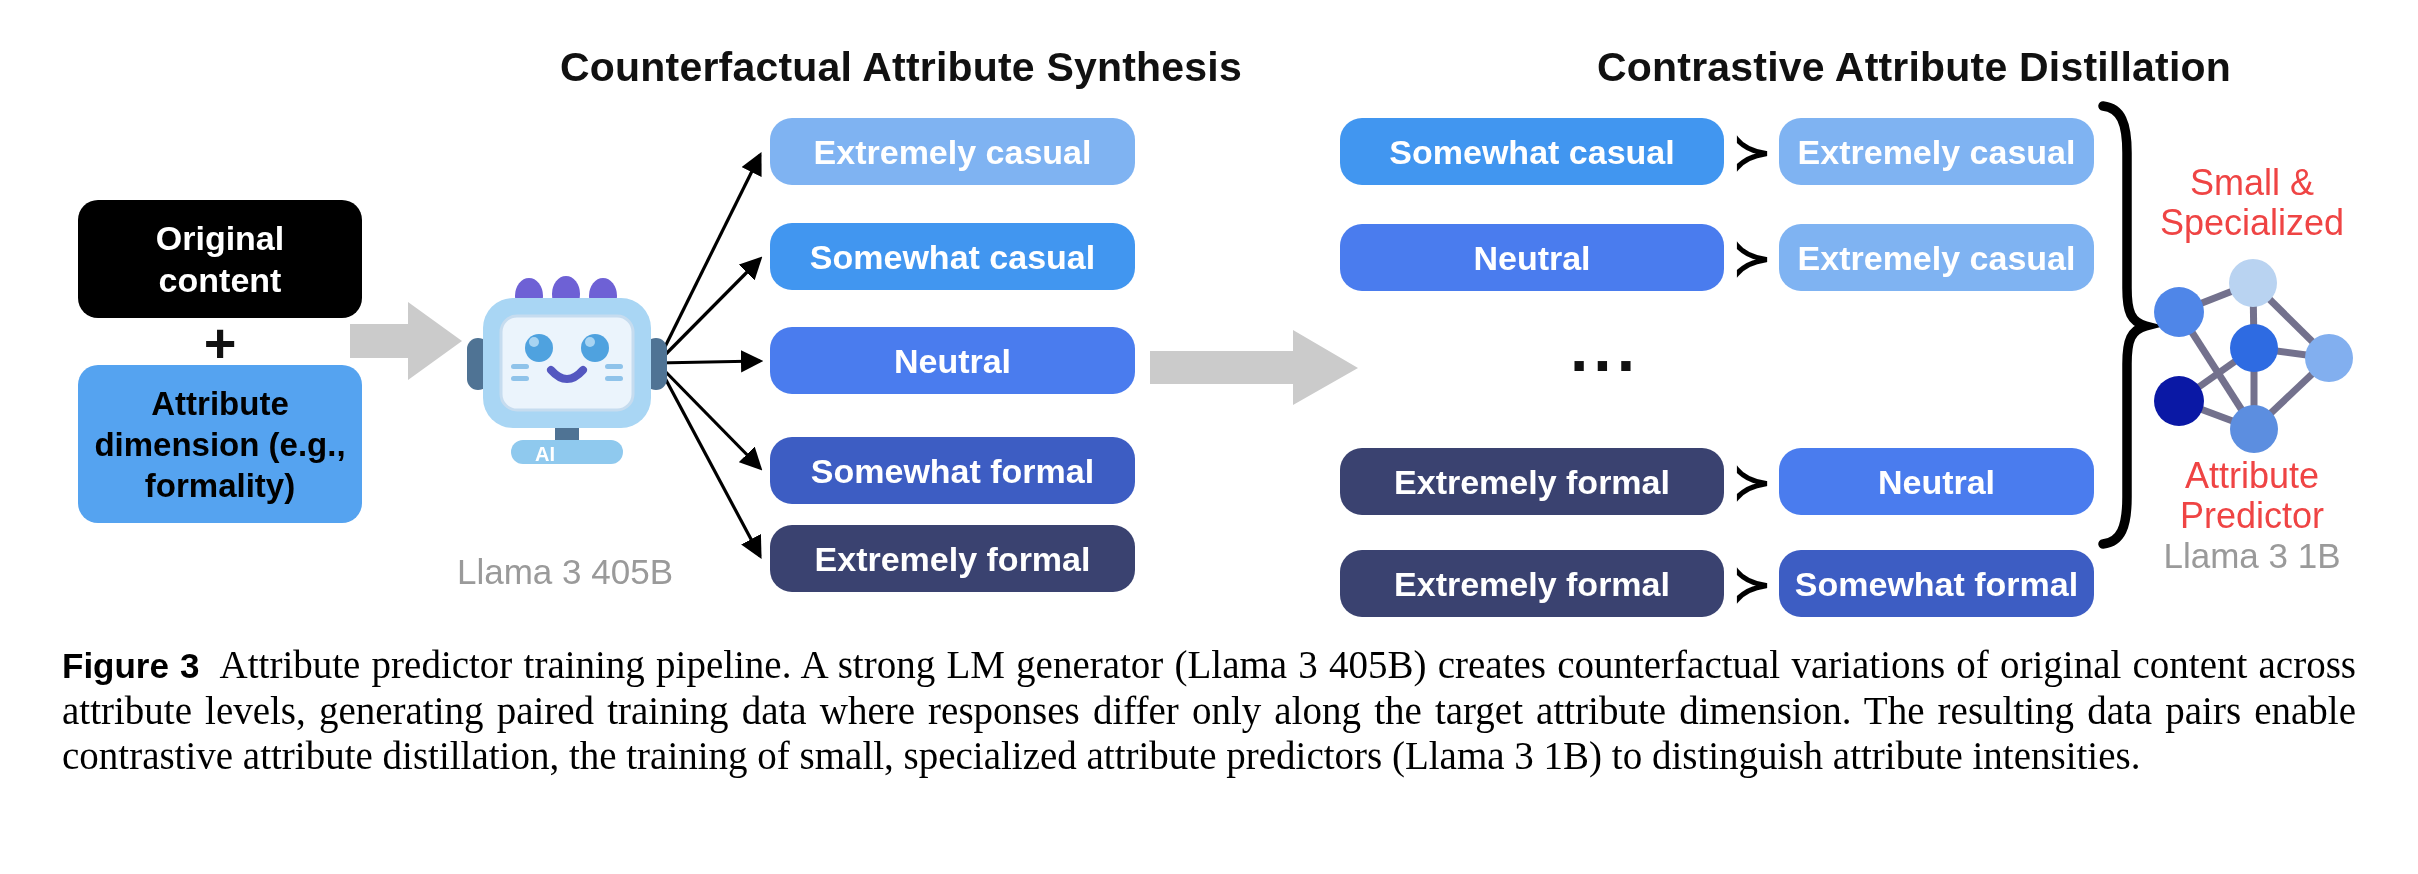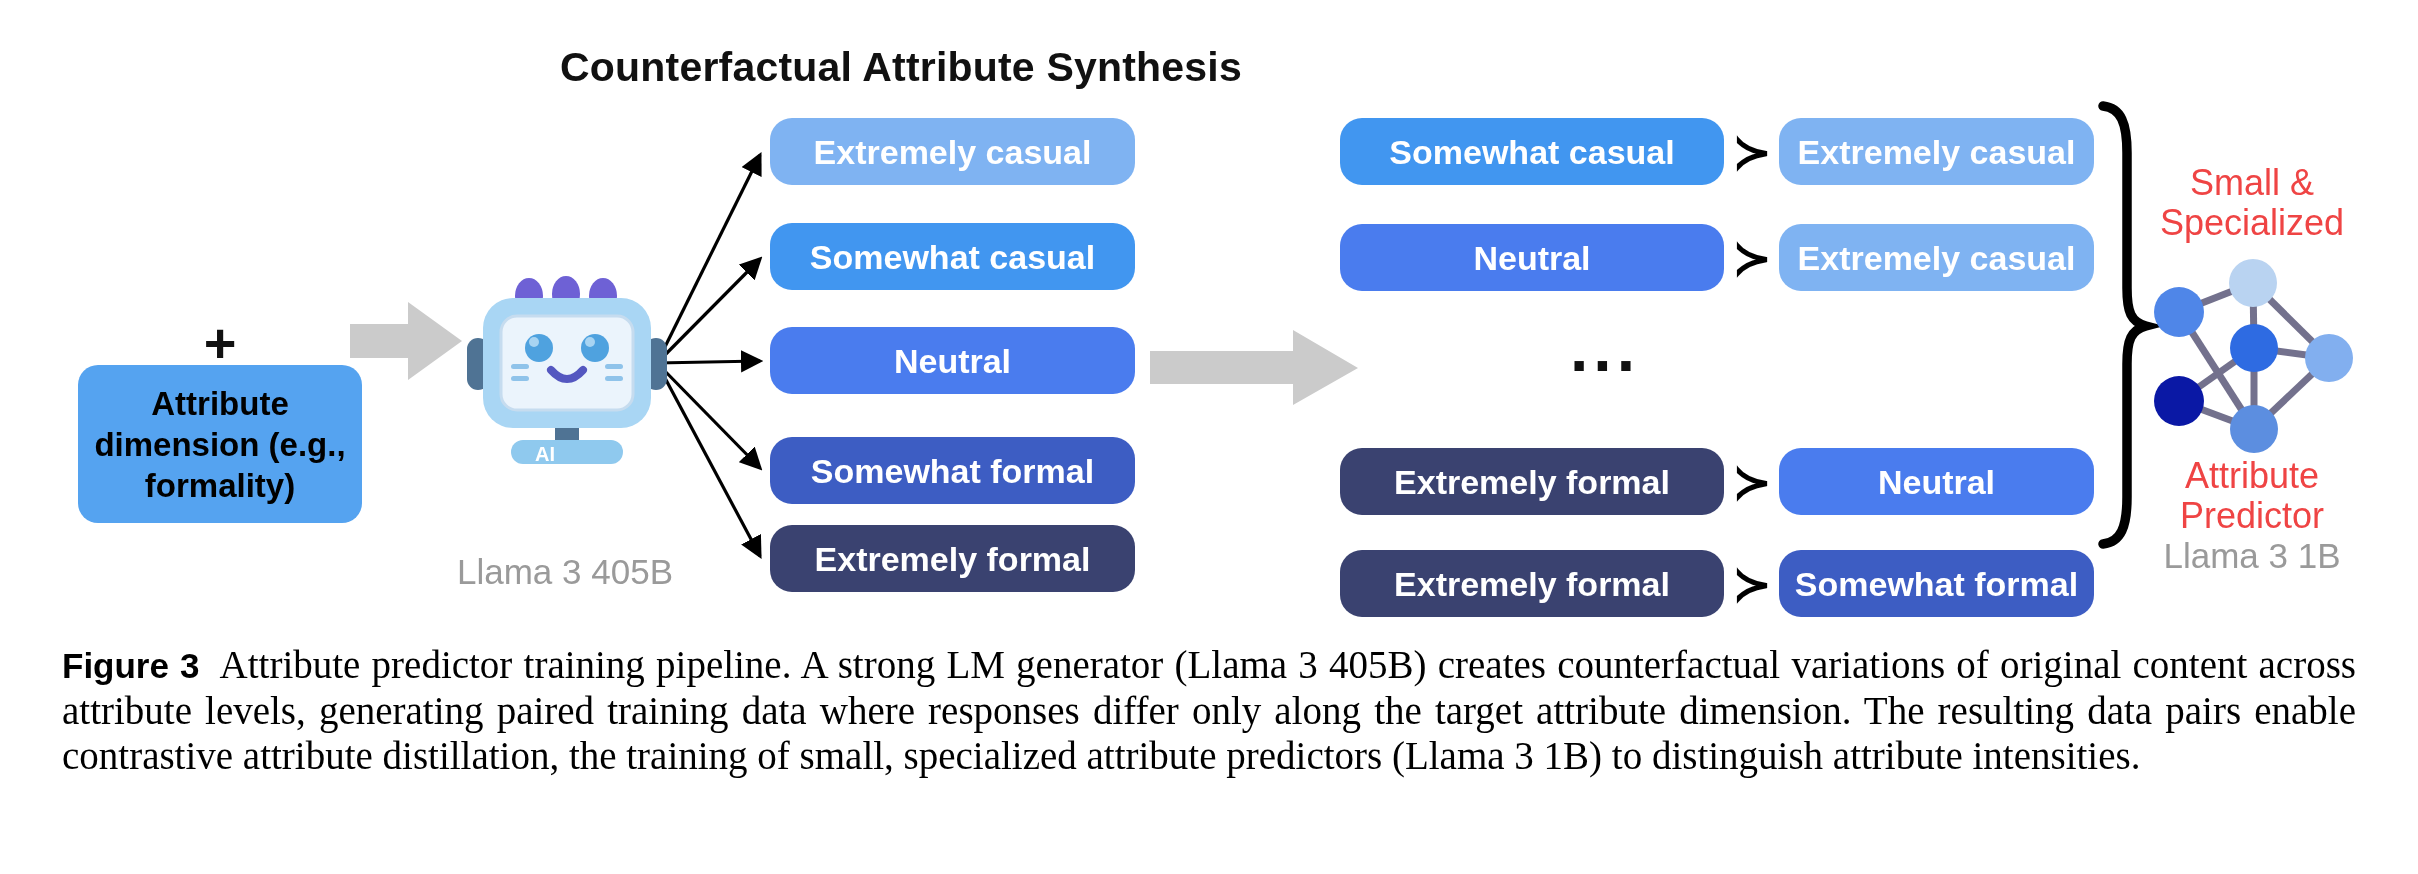--- a/index.html
+++ b/index.html
@@ -43,21 +43,25 @@
       <line x1="657" y1="363" x2="760" y2="259" marker-end="url(#ah)"></line>
       <line x1="657" y1="363" x2="760" y2="361" marker-end="url(#ah)"></line>
       <line x1="657" y1="363" x2="760" y2="468" marker-end="url(#ah)"></line>
       <line x1="657" y1="363" x2="760" y2="556" marker-end="url(#ah)"></line>
     </g>
 
     <path d="M 2103 106 C 2121 108 2127 123 2127 153 L 2127 288 C 2127 312 2131 322 2146 326 C 2131 330 2127 340 2127 364 L 2127 497 C 2127 527 2121 542 2103 544" fill="none" stroke="#000" stroke-width="9.5" stroke-linecap="round"></path>
   </svg>
 
   <div class="abs sec-title" style="left:524px;top:44px;width:754px;">Counterfactual Attribute Synthesis</div>
+  <div class="abs sec-title" style="left:1564px;top:44px;width:700px;">Contrastive Attribute Distillation</div>
 
+  <div class="inputbox" style="left:78px;top:200px;width:284px;height:118px;background:#000;color:#fff;font-size:34px;line-height:42px;padding:0 30px;box-sizing:border-box;">
+    <span>Original content</span>
+  </div>
   <div class="plus" style="left:78px;top:318px;width:284px;">+</div>
   <div class="inputbox" style="left:78px;top:365px;width:284px;height:158px;background:#55A3F0;color:#000000;font-size:33px;line-height:41px;padding:0 6px;box-sizing:border-box;">
     <span>Attribute dimension (e.g., formality)</span>
   </div>
 
   <svg class="abs" style="left:467px;top:272px;" width="200" height="192" viewBox="0 0 200 192">
     <ellipse cx="62" cy="24" rx="14" ry="18" fill="#6E61D5"></ellipse>
     <ellipse cx="99" cy="22" rx="14" ry="18" fill="#6E61D5"></ellipse>
     <ellipse cx="136" cy="24" rx="14" ry="18" fill="#6E61D5"></ellipse>
     <rect x="0" y="66" width="22" height="52" rx="11" fill="#4F7394"></rect>

